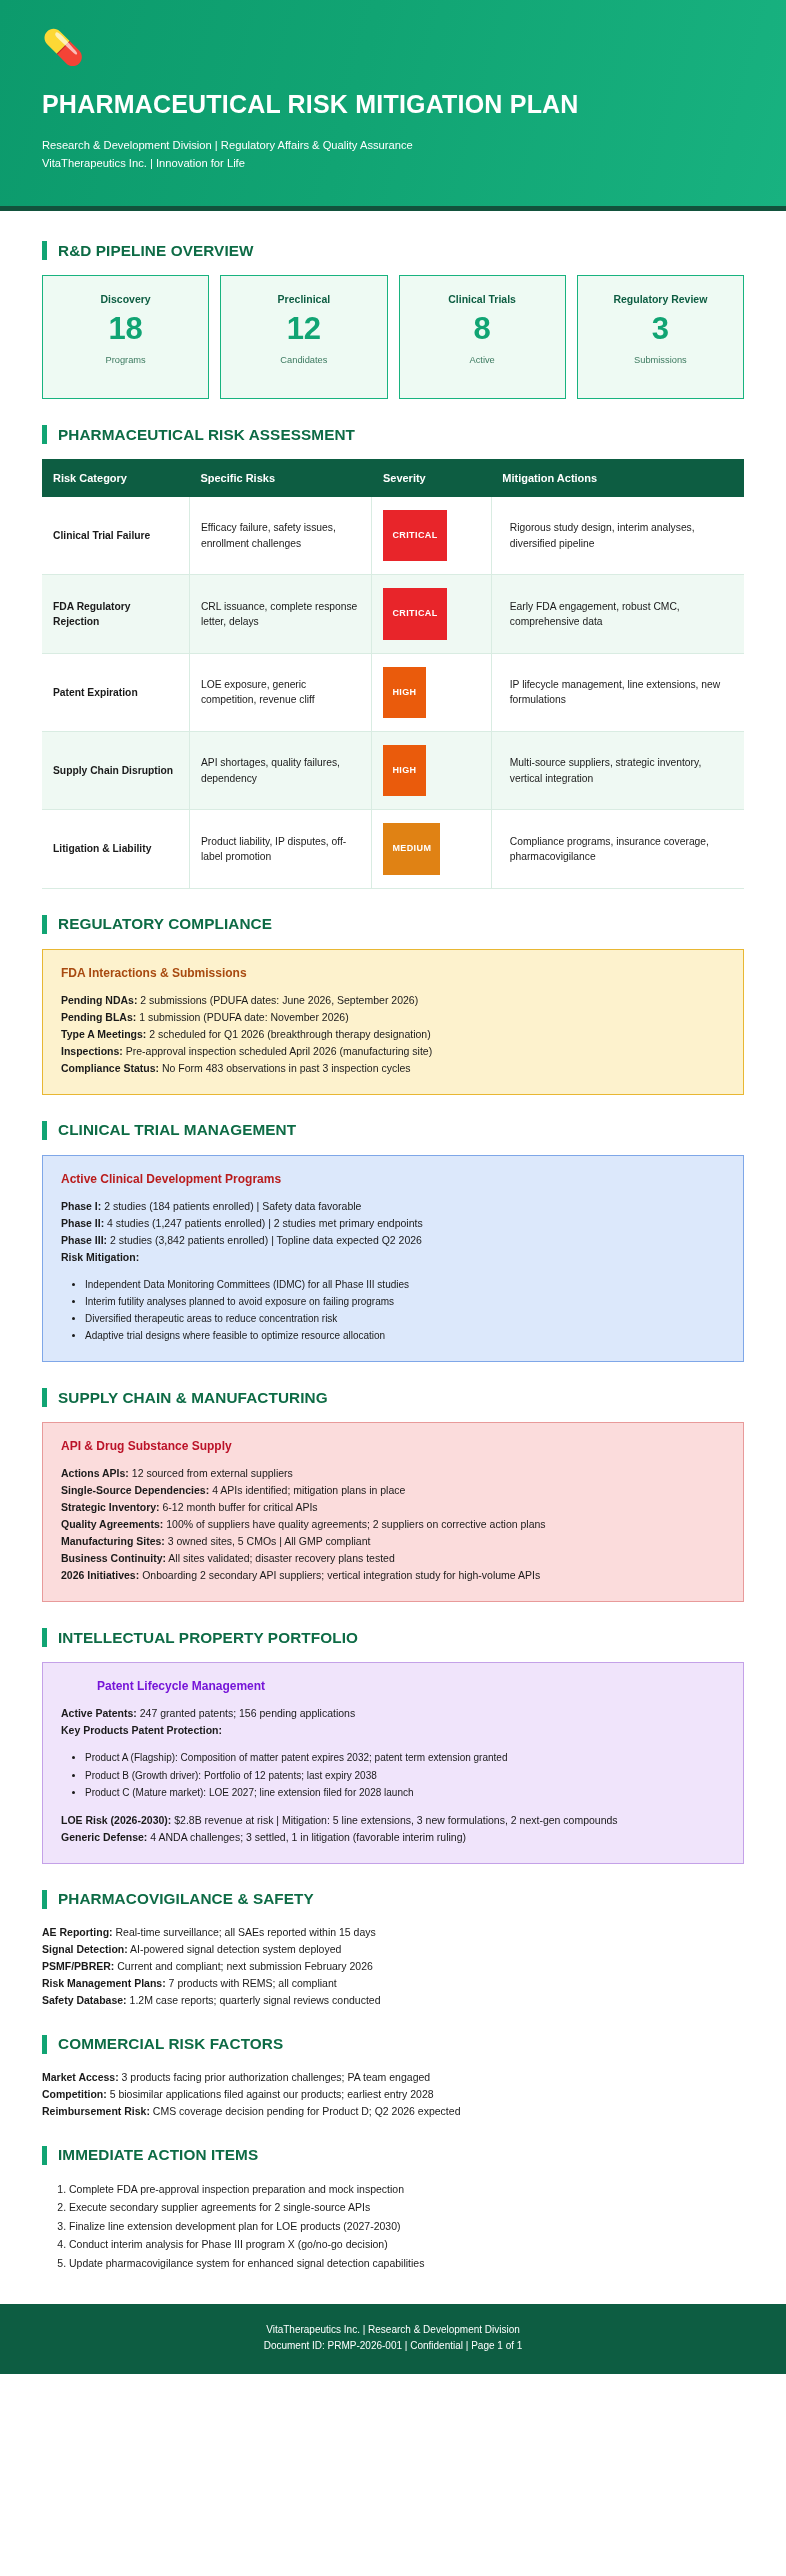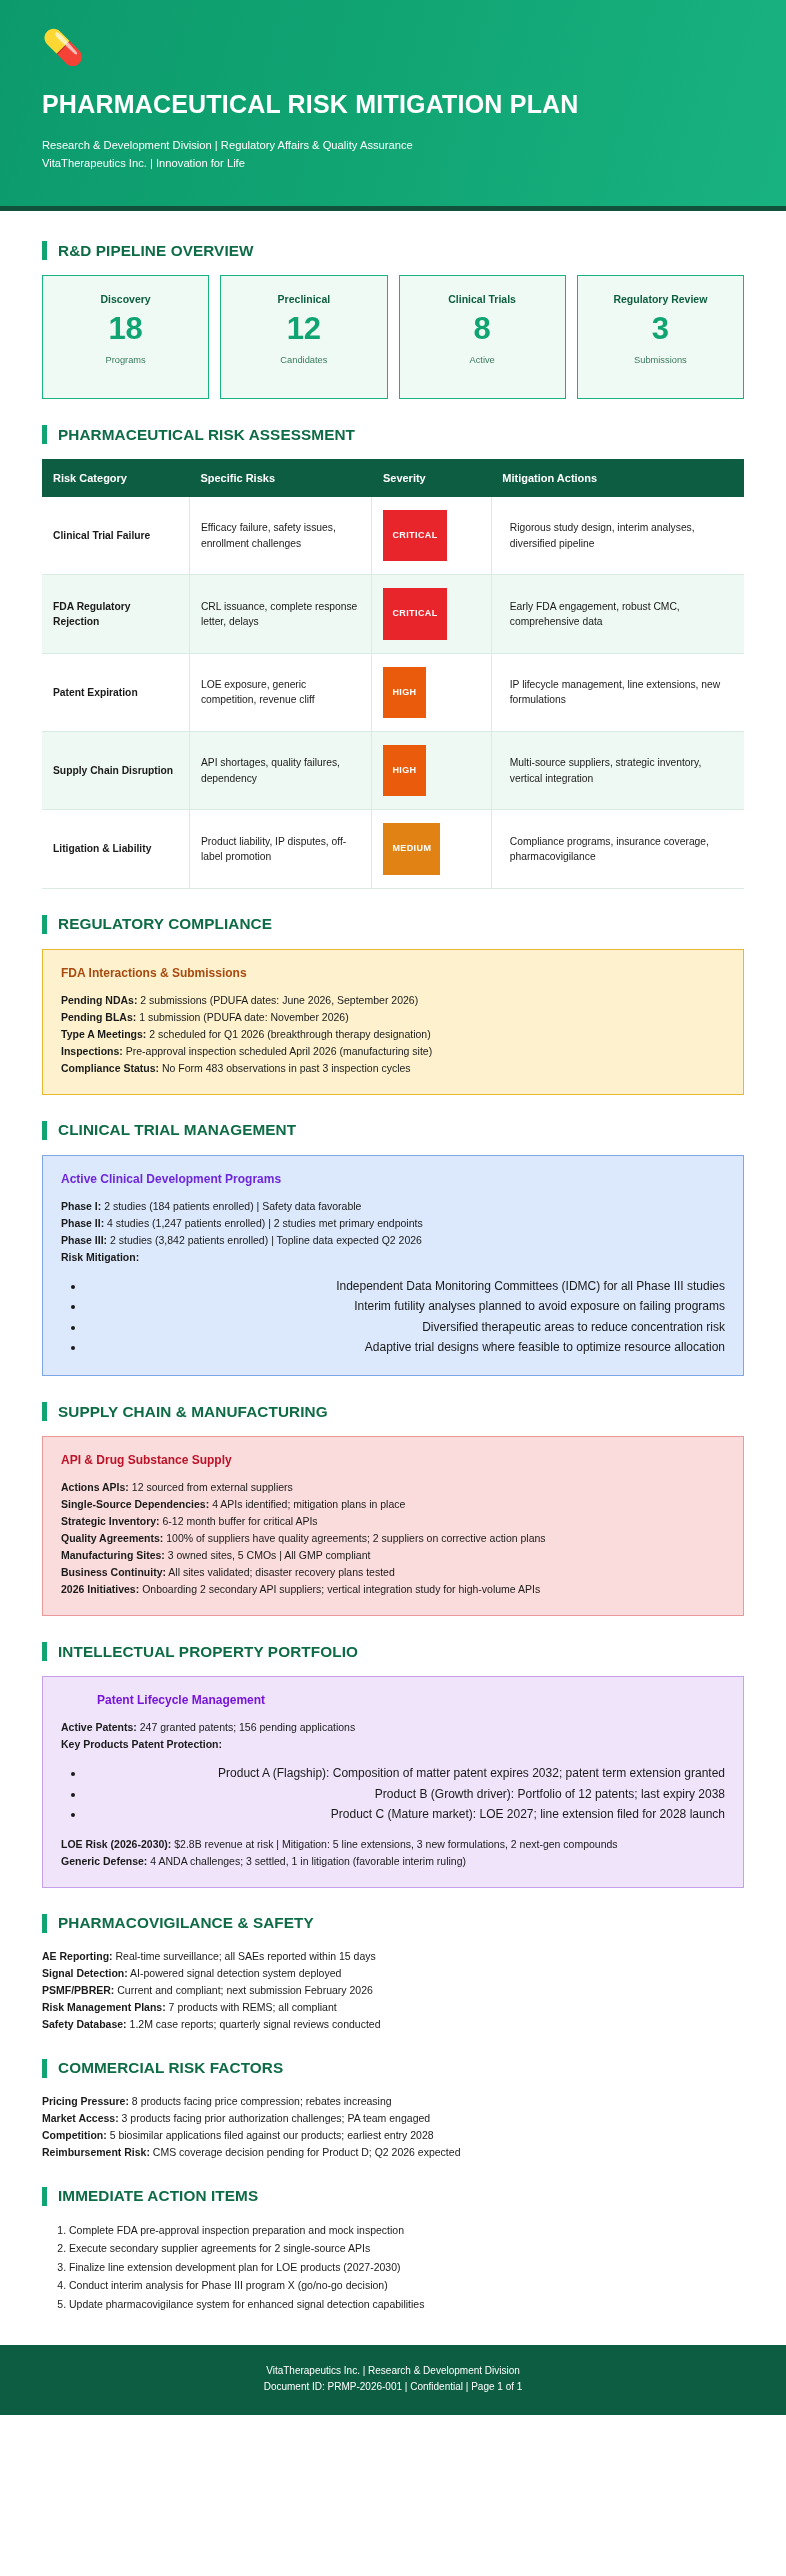--- a/index.html
+++ b/index.html
@@ -149,45 +149,44 @@
     margin-bottom: 4px;
   }
   .callout-title {
     font-size: 12px;
     font-weight: bold;
     margin-bottom: 12px;
   }
   .callout.yellow { background: #fdf2cd; border: 1.5px solid #e8b733; }
   .callout.yellow .callout-title { color: #a84a10; }
   .callout.blue   { background: #dce8fb; border: 1.5px solid #7fa7e8; }
-  .callout.blue .callout-title { color: #6d28d9; }
+  .callout.blue .callout-title { color: #b91c1c; }
   .callout.red    { background: #fbdcdc; border: 1.5px solid #e89a9a; }
   .callout.red .callout-title { color: #bb1228; }
   .callout.purple { background: #f0e4fb; border: 1.5px solid #c4a1e8; }
   .callout.purple .callout-title { color: #7615d8; padding-left: 36px; }
 
   
   .kv-line {
     font-size: 10.5px;
     line-height: 1.62;
     color: #1a1a1a;
   }
   .kv-line b { font-weight: bold; }
   .kv-block { margin-bottom: 0; }
   .kv-block.spaced { margin-top: 11px; }
 
   .bullets {
     margin: 10px 0 0 0;
     padding-left: 24px;
   }
   .bullets li {
-    font-size: 12px;
+    font-size: 10px;
     line-height: 1.72;
     color: #1a1a1a;
-    text-align: right;
   }
 
   .plain-block { margin-bottom: 4px; }
 
   .numbered {
     margin: 4px 0 0 0;
     padding-left: 27px;
   }
   .numbered li {
     font-size: 10.5px;
@@ -375,21 +374,20 @@
       <div class="kv-line"><b>PSMF/PBRER:</b><span> Current and compliant; next submission February 2026</span></div>
       <div class="kv-line"><b>Risk Management Plans:</b><span> 7 products with REMS; all compliant</span></div>
       <div class="kv-line"><b>Safety Database:</b><span> 1.2M case reports; quarterly signal reviews conducted</span></div>
     </div>
 
   <div class="section-head">
     <span class="accent-bar"></span>
     <span class="section-title">COMMERCIAL RISK FACTORS</span>
   </div>
   <div class="plain-block" id="com-lines">
-      <div class="kv-line"><b>Pricing Pressure:</b><span> 8 products facing price compression; rebates increasing</span></div>
       <div class="kv-line"><b>Market Access:</b><span> 3 products facing prior authorization challenges; PA team engaged</span></div>
       <div class="kv-line"><b>Competition:</b><span> 5 biosimilar applications filed against our products; earliest entry 2028</span></div>
       <div class="kv-line"><b>Reimbursement Risk:</b><span> CMS coverage decision pending for Product D; Q2 2026 expected</span></div>
     </div>
 
   <div class="section-head">
     <span class="accent-bar"></span>
     <span class="section-title">IMMEDIATE ACTION ITEMS</span>
   </div>
   <ol class="numbered" id="act-list">

